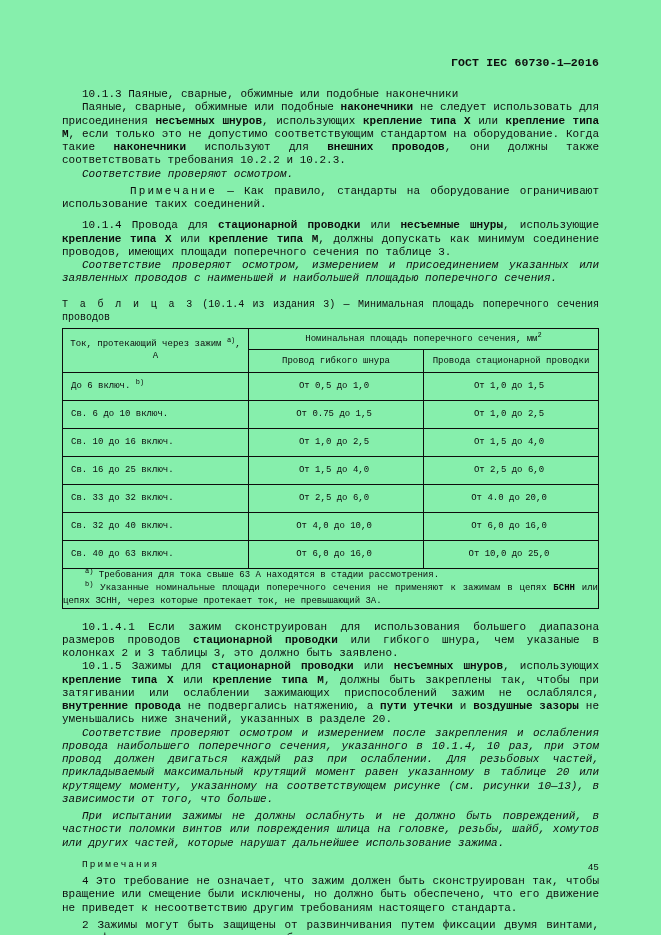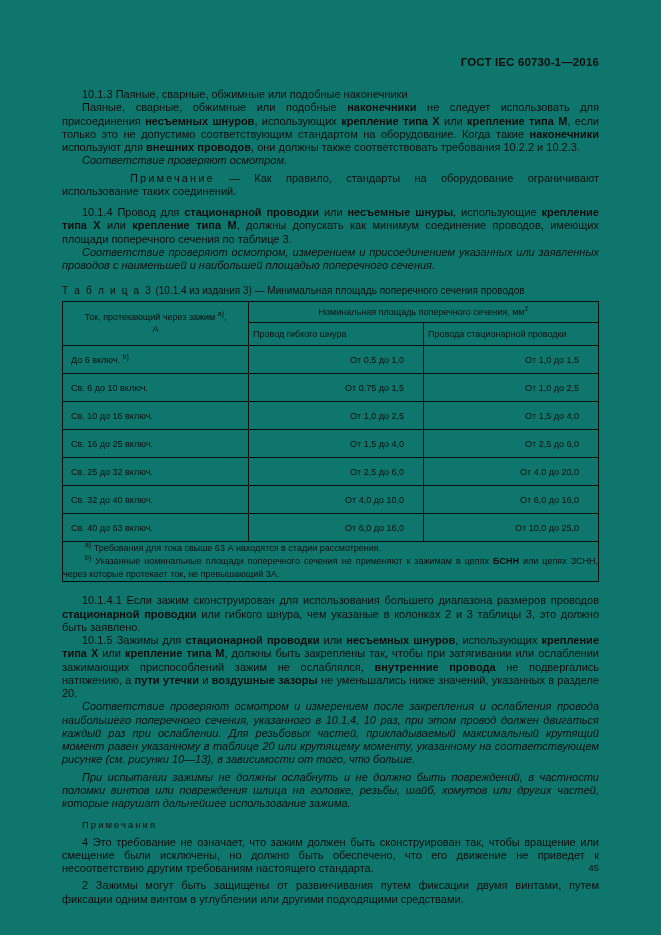--- a/index.html
+++ b/index.html
@@ -10,23 +10,24 @@
   }
   body {
     font-family: "Liberation Sans", sans-serif;
     color: #0d0d0d;
   }
   .page {
     position: relative;
     width: 661px;
     height: 935px;
     margin: 0 auto;
-    background: #0f766e;
+    background: #86efac;
     overflow: hidden;
     box-sizing: border-box;
+    font-family: Liberation Mono, monospace;
   }
   .doc-header {
     position: absolute;
     top: 56px;
     right: 62px;
     font-size: 11.5px;
     font-weight: bold;
     letter-spacing: 0.15px;
     white-space: nowrap;
   }
@@ -92,33 +93,33 @@
     text-align: center;
     padding: 5px 4px 6px 4px;
     line-height: 12px;
   }
   table.data th.hd-span {
     text-align: center;
     padding: 4px 4px 4px 4px;
     line-height: 12px;
   }
   table.data th.hd-sub {
-    text-align: left;
+    text-align: center;
     padding: 5px 4px 5px 4px;
     line-height: 12px;
   }
   table.data td.c-cur {
     text-align: left;
     padding: 5px 4px 5px 8px;
     line-height: 12px;
     height: 17px;
   }
   table.data td.c-val {
-    text-align: right;
-    padding: 5px 19px 5px 4px;
+    text-align: center;
+    padding: 5px 8px 5px 4px;
     line-height: 12px;
     height: 17px;
   }
   td.foot {
     padding: 6px 8px 7px 8px;
     line-height: 13px;
     text-align: justify;
   }
   td.foot p {
     font-size: 9px;
@@ -156,21 +157,21 @@
     <p class="indent"><span>Паяные, сварные, обжимные или подобные </span><b>наконечники</b><span> не следует использовать для присоединения </span><b>несъемных шнуров</b><span>, использующих </span><b>крепление типа Х</b><span> или </span><b>крепление типа М</b><span>, если только это не допустимо соответствующим стандартом на оборудование. Когда такие </span><b>наконечники</b><span> используют для </span><b>внешних проводов</b><span>, они должны также соответствовать требования 10.2.2 и 10.2.3.</span></p>
 
     <p class="indent ital">Соответствие проверяют осмотром.</p>
 
     <div class="gap-sm"></div>
 
     <p class="indent"><span class="note-lead">Примечание</span><span> — Как правило, стандарты на оборудование ограничивают использование таких соединений.</span></p>
 
     <div class="gap-md"></div>
 
-    <p class="indent"><span>10.1.4 Провод для </span><b>стационарной проводки</b><span> или </span><b>несъемные шнуры</b><span>, использующие </span><b>крепление типа Х</b><span> или </span><b>крепление типа М</b><span>, должны допускать как минимум соединение проводов, имеющих площади поперечного сечения по таблице 3.</span></p>
+    <p class="indent"><span>10.1.4 Провода для </span><b>стационарной проводки</b><span> или </span><b>несъемные шнуры</b><span>, использующие </span><b>крепление типа Х</b><span> или </span><b>крепление типа М</b><span>, должны допускать как минимум соединение проводов, имеющих площади поперечного сечения по таблице 3.</span></p>
 
     <p class="indent ital">Соответствие проверяют осмотром, измерением и присоединением указанных или заявленных проводов с наименьшей и наибольшей площадью поперечного сечения.</p>
 
     <div class="gap-lg"></div>
 
     <p class="tbl-caption"><span class="lead">Т а б л и ц а  3</span><span> (10.1.4 из издания 3) — Минимальная площадь поперечного сечения проводов</span></p>
 
     <div class="gap-sm"></div>
 
     <table class="data">
@@ -199,21 +200,21 @@
           <td class="c-cur">Св. 10 до 16 включ.</td>
           <td class="c-val">От 1,0 до 2,5</td>
           <td class="c-val">От 1,5 до 4,0</td>
         </tr>
         <tr>
           <td class="c-cur">Св. 16 до 25 включ.</td>
           <td class="c-val">От 1,5 до 4,0</td>
           <td class="c-val">От 2,5 до 6,0</td>
         </tr>
         <tr>
-          <td class="c-cur">Св. 25 до 32 включ.</td>
+          <td class="c-cur">Св. 33 до 32 включ.</td>
           <td class="c-val">От 2,5 до 6,0</td>
           <td class="c-val">От 4.0 до 20,0</td>
         </tr>
         <tr>
           <td class="c-cur">Св. 32 до 40 включ.</td>
           <td class="c-val">От 4,0 до 10,0</td>
           <td class="c-val">От 6,0 до 16,0</td>
         </tr>
         <tr>
           <td class="c-cur">Св. 40 до 63 включ.</td>

